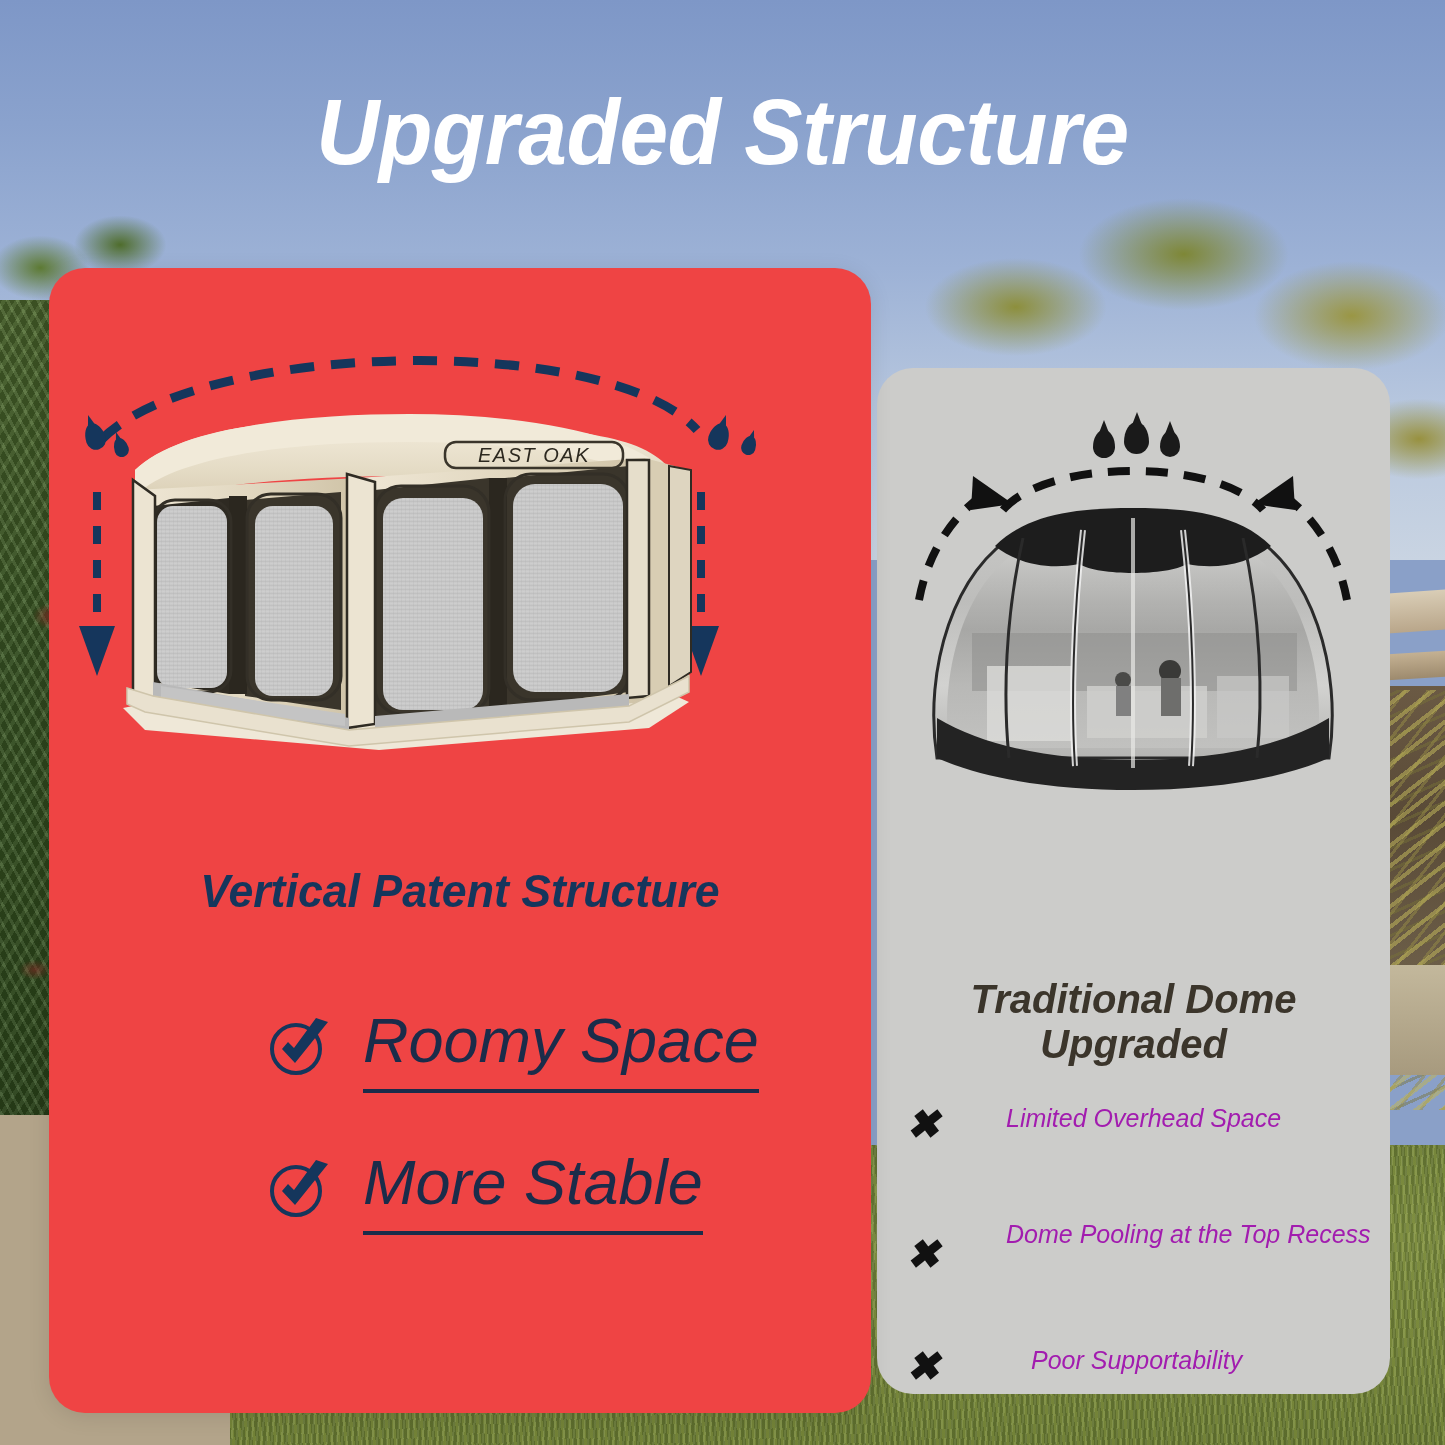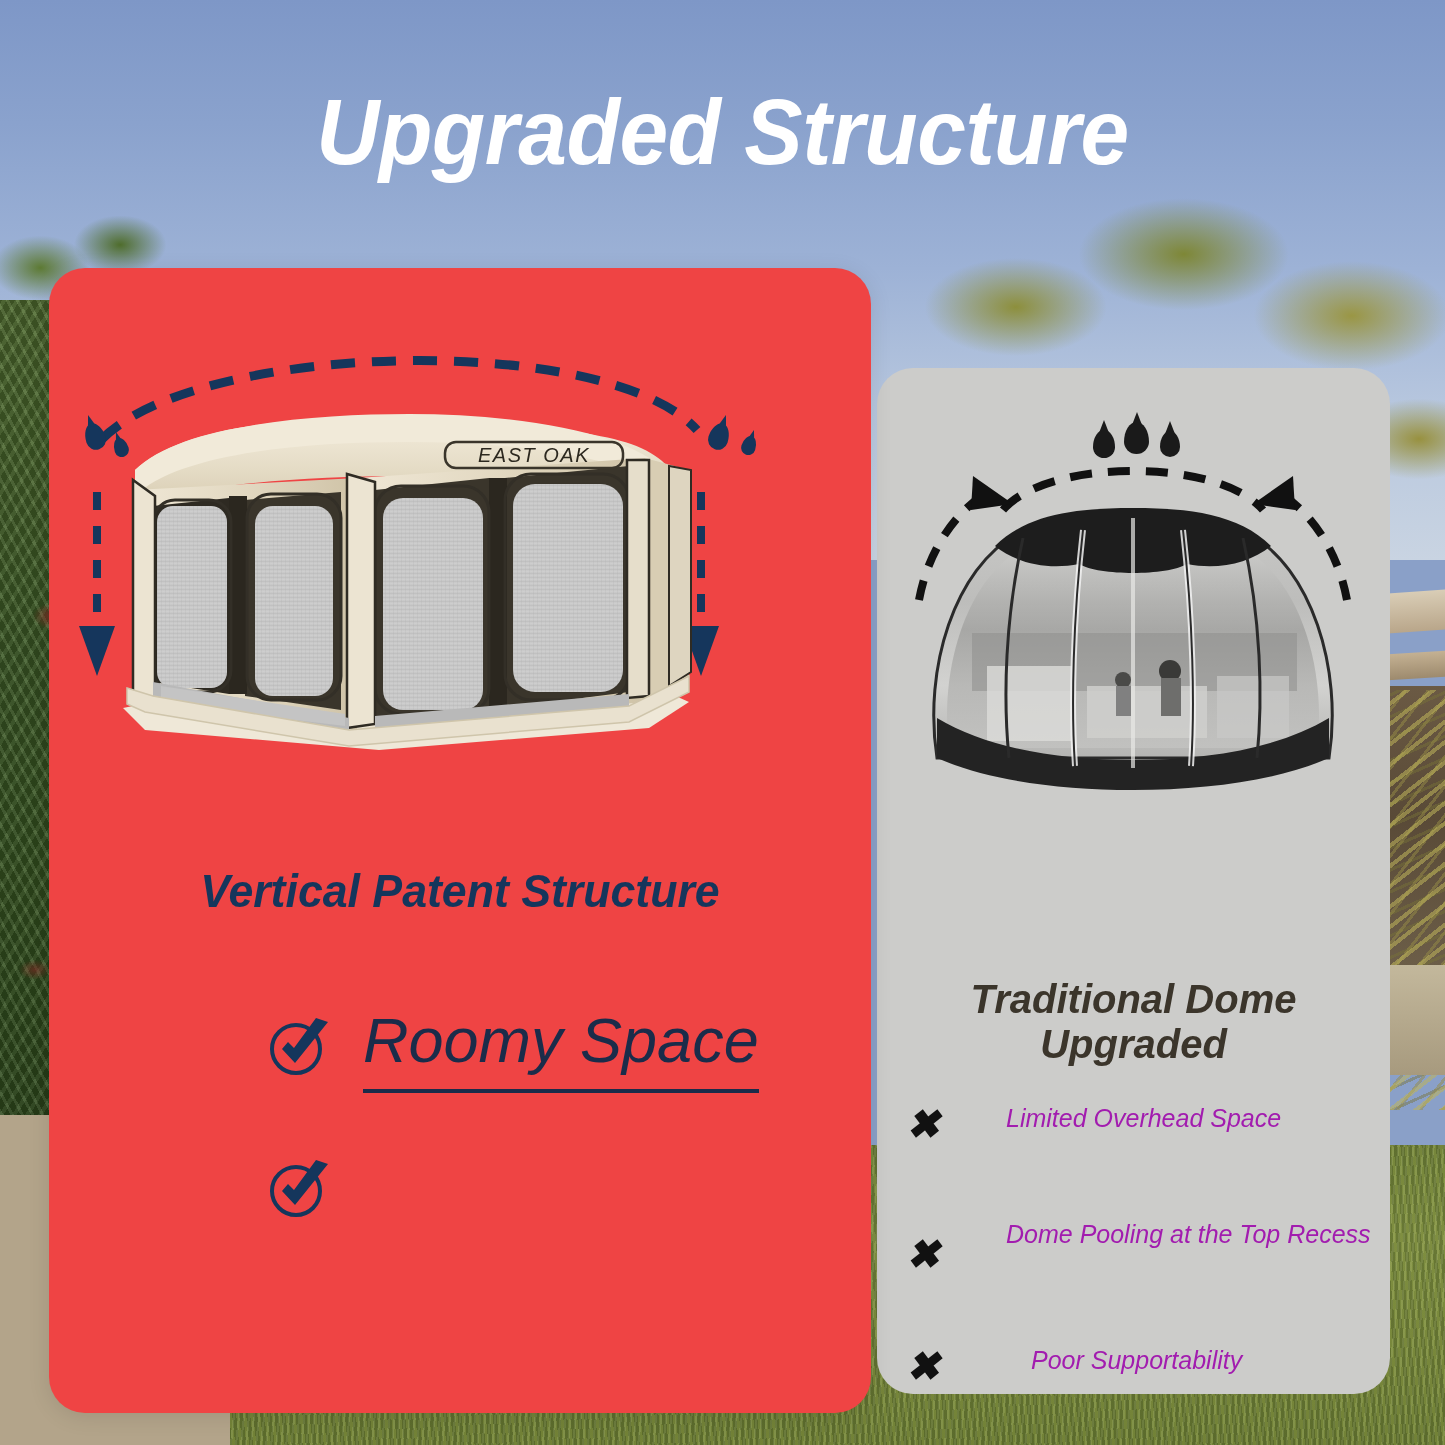--- a/index.html
+++ b/index.html
@@ -384,18 +384,19 @@
       </div>
 
 
       <div class="feat">
         <div class="feat-ico">
           <svg width="66" height="62" viewBox="0 0 66 62">
             <circle cx="28" cy="33" r="24" fill="none" stroke="#15365c" stroke-width="4"></circle>
             <path d="M14 33 L 27 47 L 60 6 L 48 2 L 26 32 L 20 26 Z" fill="#15365c"></path>
           </svg>
         </div>
+        <div class="feat-txt">More Stable</div>
       </div>
 
     </div>
   </div>
 
 </div>
 
 </body></html>

